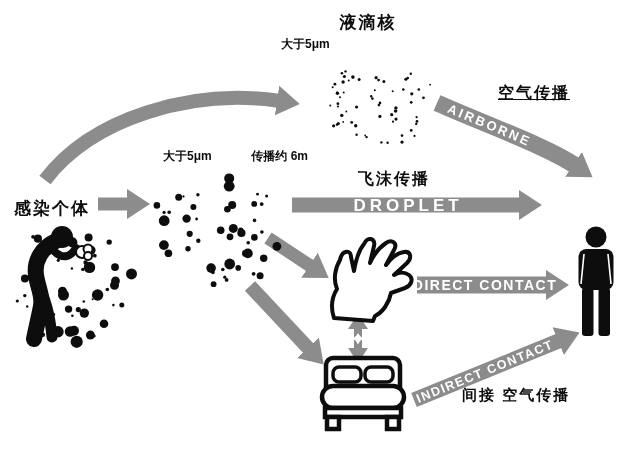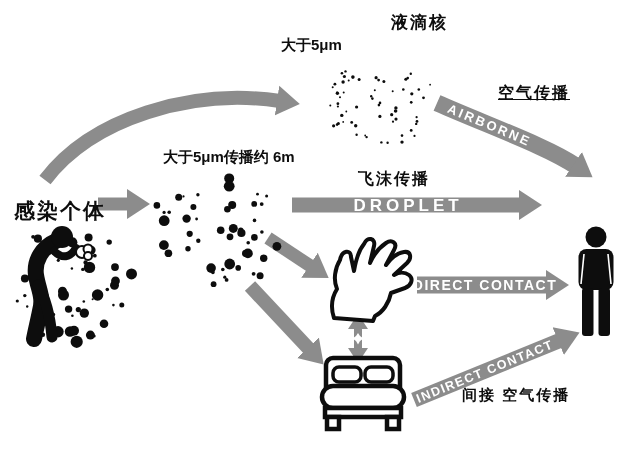--- a/index.html
+++ b/index.html
@@ -3,22 +3,22 @@
 <meta charset="utf-8">
 <style>
   html,body{margin:0;padding:0;background:#e8e8e8;}
   .stage{
     position:relative;width:640px;height:455px;background:#ffffff;
     font-family:"Liberation Sans","DejaVu Sans",sans-serif;
     overflow:hidden;color:#0d0d0d;
   }
   .lbl{position:absolute;font-weight:bold;color:#0d0d0d;white-space:nowrap;}
   .cn{letter-spacing:2px;}
-  .node-title{font-size:17px;text-align:right;}
-  .node-sub{font-size:15px;display:flex;font-weight:bold;}
+  .node-title{font-size:17px;text-align:center;}
+  .node-sub{font-size:12px;display:flex;justify-content:space-between;font-weight:bold;}
   svg text{font-family:"Liberation Sans","DejaVu Sans",sans-serif;}
   .en-arrow-text{fill:#ffffff;font-weight:bold;}
 </style>
 </head>
 <body>
 
 <div class="stage">
 
   <svg width="640" height="455" viewBox="0 0 640 455">
     <defs>
@@ -284,21 +284,21 @@
   <div class="lbl node-title cn" style="left:288px;top:11px;width:160px;">液滴核</div>
   <div class="lbl node-sub" style="left:281px;top:36px;width:182px;">
     <span>大于5μm</span>
   </div>
 
   <div class="lbl node-sub" style="left:163px;top:148px;width:145px;">
     <span>大于5μm</span>
     <span>传播约 6m</span>
   </div>
 
-  <div class="lbl cn" style="left:14px;top:197px;font-size:21px;">感染个体</div>
+  <div class="lbl cn" style="left:14px;top:197px;font-size:17px;">感染个体</div>
 
 
   <div class="lbl cn" style="left:498px;top:83px;font-size:16px;text-decoration:underline;">空气传播</div>
 
   <div class="lbl cn" style="left:358px;top:169px;font-size:16px;">飞沫传播</div>
 
 
   <div class="lbl cn" style="left:462px;top:386px;font-size:15px;">间接 空气传播</div>
 </div>
 

